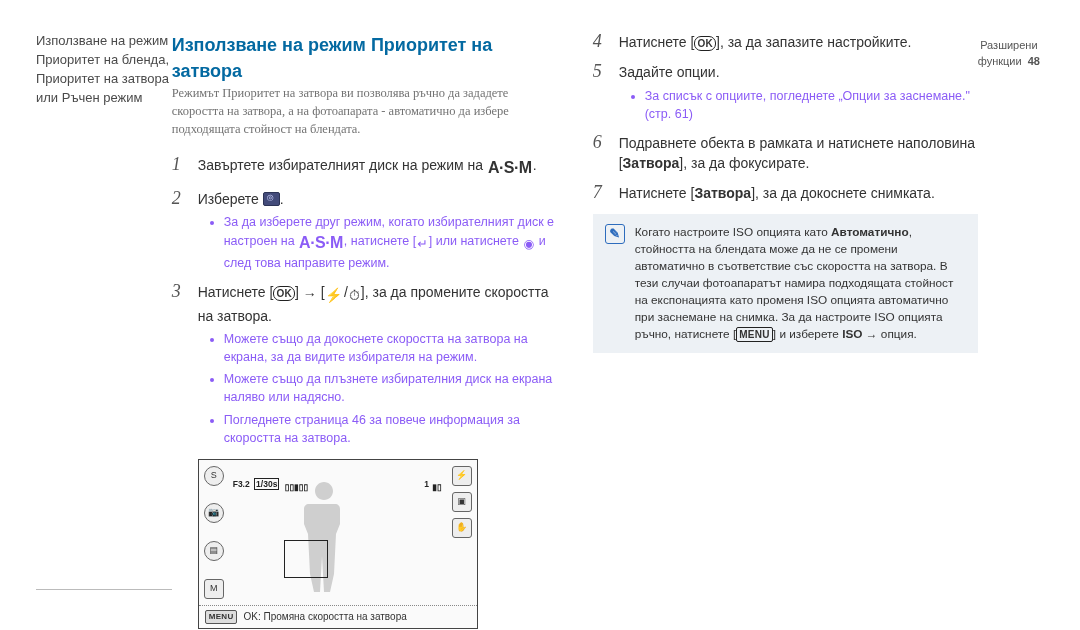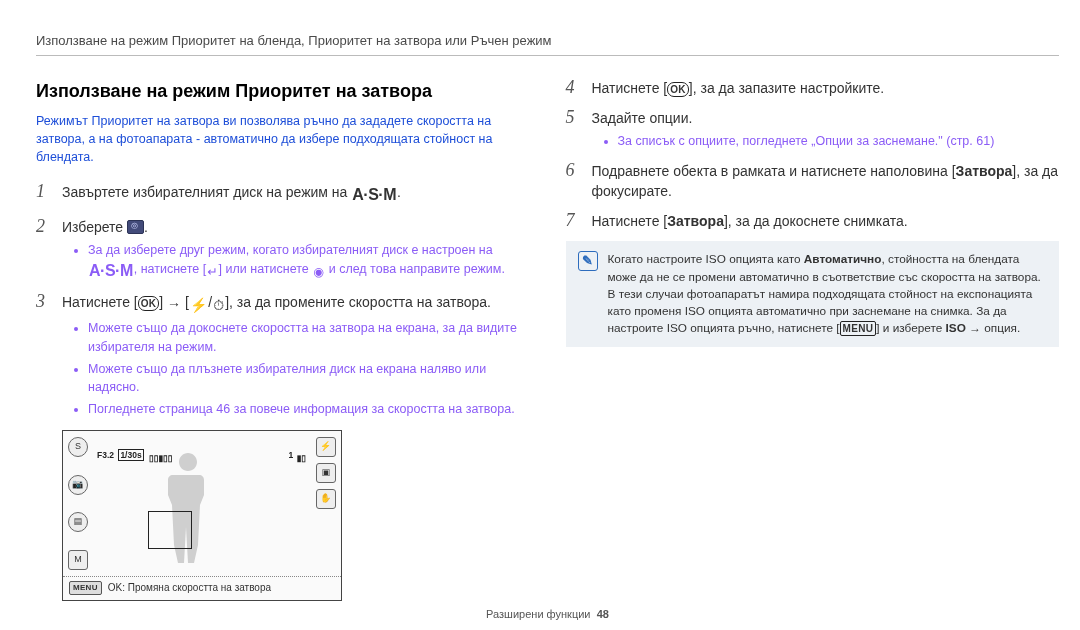--- a/index.html
+++ b/index.html
@@ -10,50 +10,50 @@
     background: #fff;
     font-family: "Segoe UI", "Helvetica Neue", Arial, sans-serif;
     color: #333;
     font-size: 13px;
     line-height: 1.45;
   }
   .page {
     box-sizing: border-box;
     width: 100%;
     height: 100%;
-    padding: 32px 21px 18px 36px;
-    display: flex;
-    flex-direction: column;
+    padding: 32px 40px 18px 36px;
+    display: flex;
+    flex-direction: row;
     justify-content: space-between;
   }
   .header {
     font-size: 13px;
     color: #4a4a4a;
     border-bottom: 1px solid #bbb;
     padding-bottom: 4px;
     margin-bottom: 22px;
   }
   .cols {
     display: flex;
     flex: 1 1 auto;
     gap: 36px;
   }
   .col {
     flex: 1 1 50%;
   }
   .section-title {
-    color: #000000;
+    color: #0369a1;
     font-size: 18px;
     font-weight: 600;
-    margin-bottom: 8px;
   }
   .section-lead {
     font-size: 12.5px;
-    color: #1d4ed8;
+    color: #737373;
     margin-bottom: 16px;
+    font-family: Liberation Serif, serif;
   }
   ol.steps {
     list-style: none;
     padding: 0;
     margin: 0;
   }
   ol.steps > li {
     position: relative;
     padding-left: 26px;
     margin-bottom: 10px;

